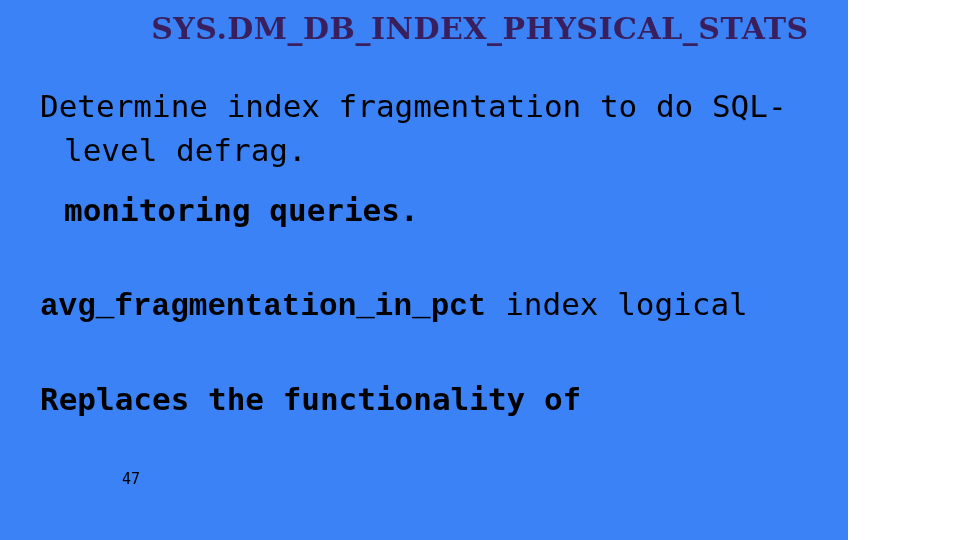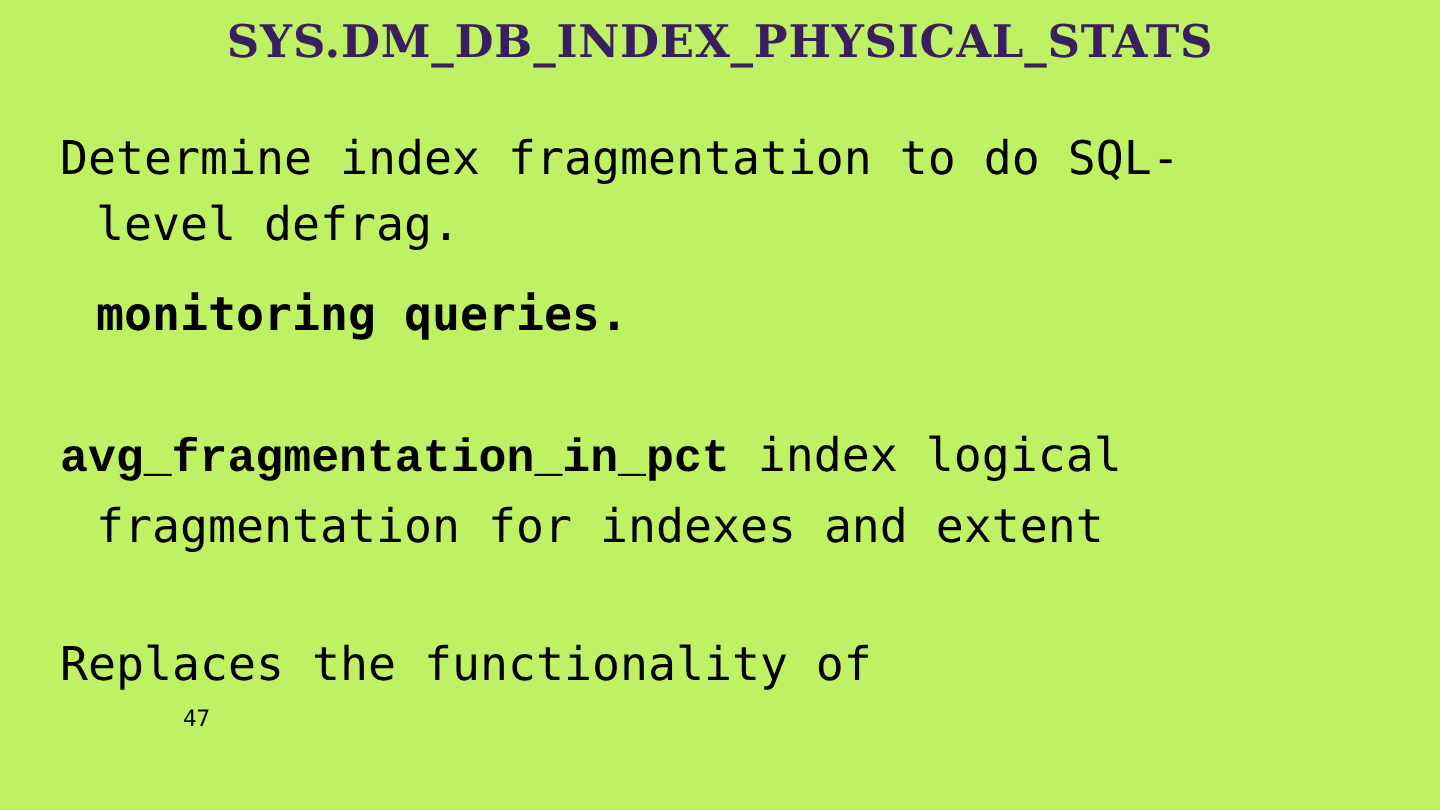--- a/index.html
+++ b/index.html
@@ -6,23 +6,23 @@
     margin: 0;
     padding: 0;
     background: #ffffff;
   }
   body {
     font-family: "DejaVu Sans Mono", monospace;
     -webkit-font-smoothing: none;
   }
   #slide {
     position: relative;
-    width: 960px;
+    width: 848px;
     height: 540px;
-    background: #bef264;
+    background: #3b82f6;
     overflow: hidden;
   }
 
   
   #slide-title {
     position: absolute;
     left: 0;
     top: 12px;
     width: 960px;
     text-align: center;
@@ -51,21 +51,21 @@
     word-break: normal;
     margin: 16px;
   }
   .bullet .cont {
     display: block;
     padding-left: 24px;
   }
   .bullet.b1 { font-weight: normal; }
   .bullet.b2 { font-weight: bold; margin-top: 2px; }
   .bullet.b3 { font-weight: normal; margin-top: 50px; }
-  .bullet.b4 { font-weight: normal; margin-top: 48px; }
+  .bullet.b4 { font-weight: bold; margin-top: 48px; }
 
   .code-strong {
     font-family: Liberation Mono, monospace;
     font-weight: bold;
   }
 
   
   #page-number {
     position: absolute;
     left: 122px;
@@ -84,21 +84,21 @@
 <div id="slide">
 
   <div id="slide-title">SYS.DM_DB_INDEX_PHYSICAL_STATS</div>
 
   <div id="body-block">
 
     <p class="bullet b1"><span>Determine index fragmentation to do SQL-</span><span class="cont">level defrag.</span></p>
 
     <p class="bullet b2"><span class="cont">monitoring queries.</span></p>
 
-    <p class="bullet b3"><span class="code-strong">avg_fragmentation_in_pct</span><span> index logical</span><span class="cont">fragmentation for indexes and extent</span></p>
+    <p class="bullet b3"><span class="code-strong">avg_fragmentation_in_pct</span><span> index logical</span></p>
 
     <p class="bullet b4"><span>Replaces the functionality of</span></p>
 
   </div>
 
   <div id="page-number">47</div>
 
 </div>
 
 </body></html>

